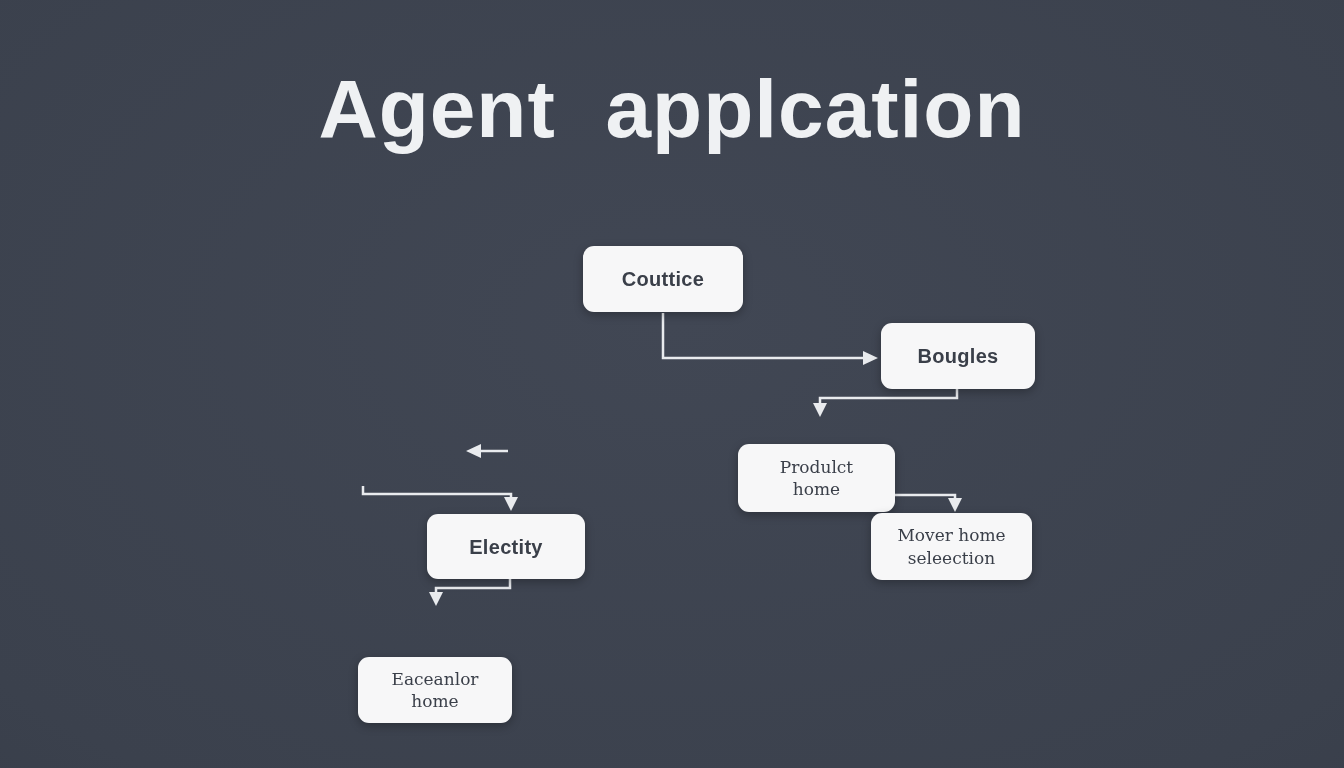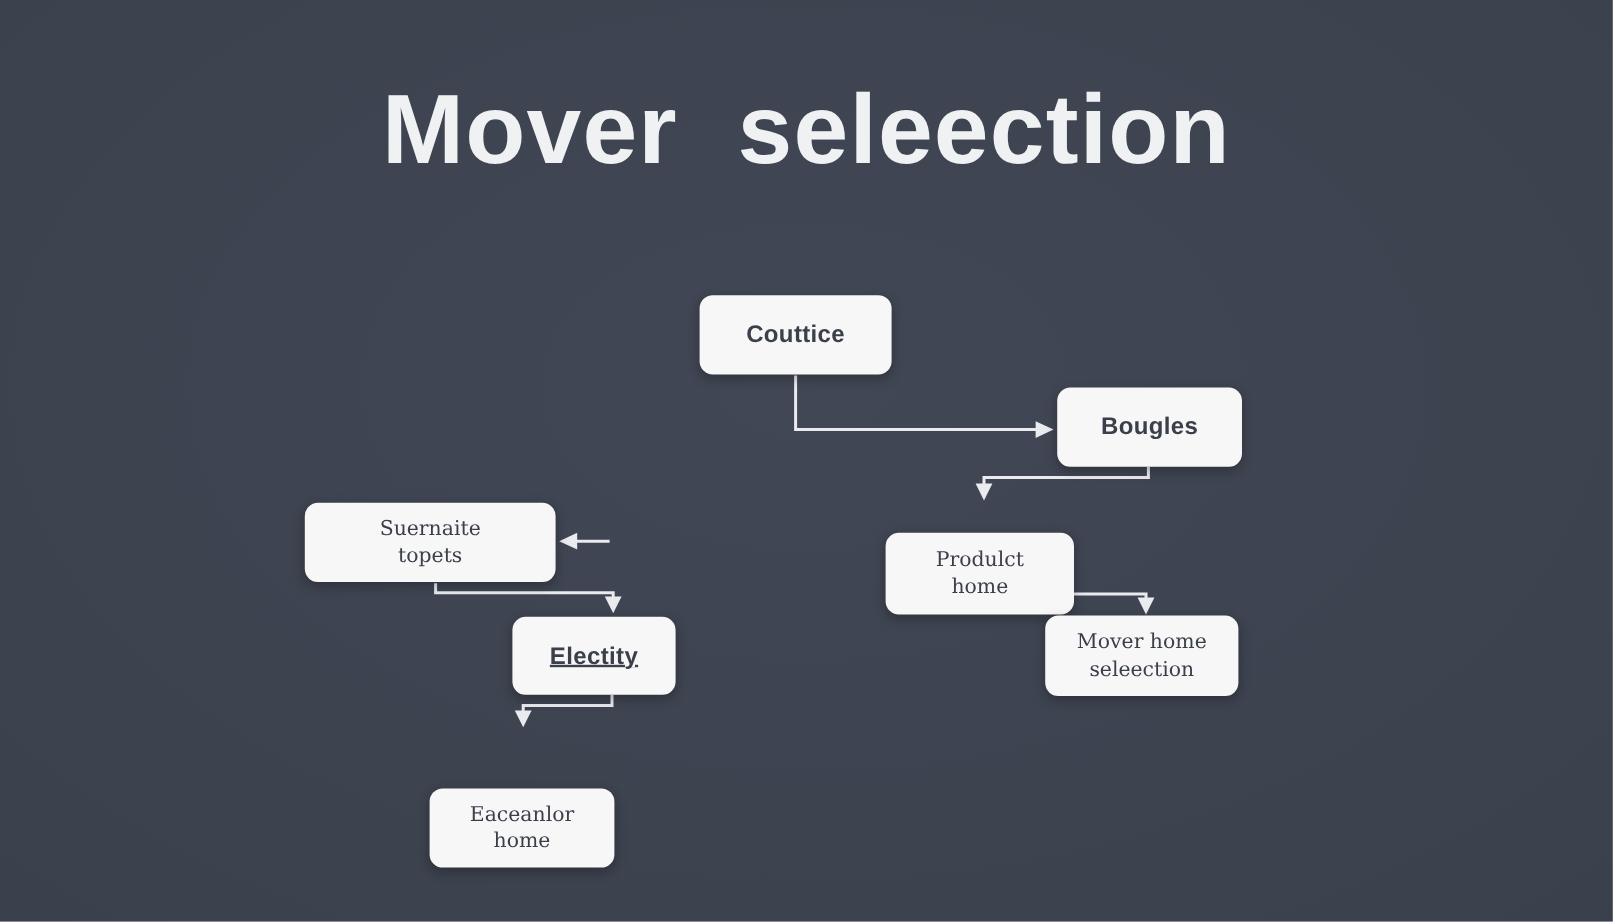--- a/index.html
+++ b/index.html
@@ -51,21 +51,21 @@
     font-size:17px;
   }
   .edge{stroke:var(--line, #e9ebee);stroke-width:2.5;fill:none;}
   .arrowhead{fill:var(--line, #e9ebee);stroke:none;}
 </style>
 </head>
 <body>
 
 <div class="canvas">
 
-  <h1 class="title">Mover seleection</h1>
+  <h1 class="title">Agent applcation</h1>
 
   <svg class="connectors" viewBox="0 0 1344 768">
     <g>
       <path class="edge" d="M663,313 L663,358 L864,358"></path>
       <polygon class="arrowhead" points="878,358 863,351 863,365"></polygon>
     </g>
     <g>
       <path class="edge" d="M957,389 L957,398 L820,398 L820,404"></path>
       <polygon class="arrowhead" points="820,417 813,403 827,403"></polygon>
     </g>
@@ -98,26 +98,22 @@
   <div class="node serif" style="left:738px;top:419px;width:157px;height:68px;margin-top:25px;">
     <span>Produlct</span>
     <span>home</span>
   </div>
 
   <div class="node serif" style="left:871px;top:513px;width:161px;height:67px;">
     <span>Mover home</span>
     <span>seleection</span>
   </div>
 
-  <div class="node serif" style="left:254px;top:419px;width:209px;height:66px;">
-    <span>Suernaite</span>
-    <span>topets</span>
-  </div>
 
-  <div class="node sans" style="left:427px;top:514px;width:136px;height:65px;text-decoration:underline;">
+  <div class="node sans" style="left:427px;top:514px;width:158px;height:65px;">
     <span>Electity</span>
   </div>
 
   <div class="node serif" style="left:358px;top:609px;width:154px;height:66px;margin-top:48px;">
     <span>Eaceanlor</span>
     <span>home</span>
   </div>
 
 </div>
 

